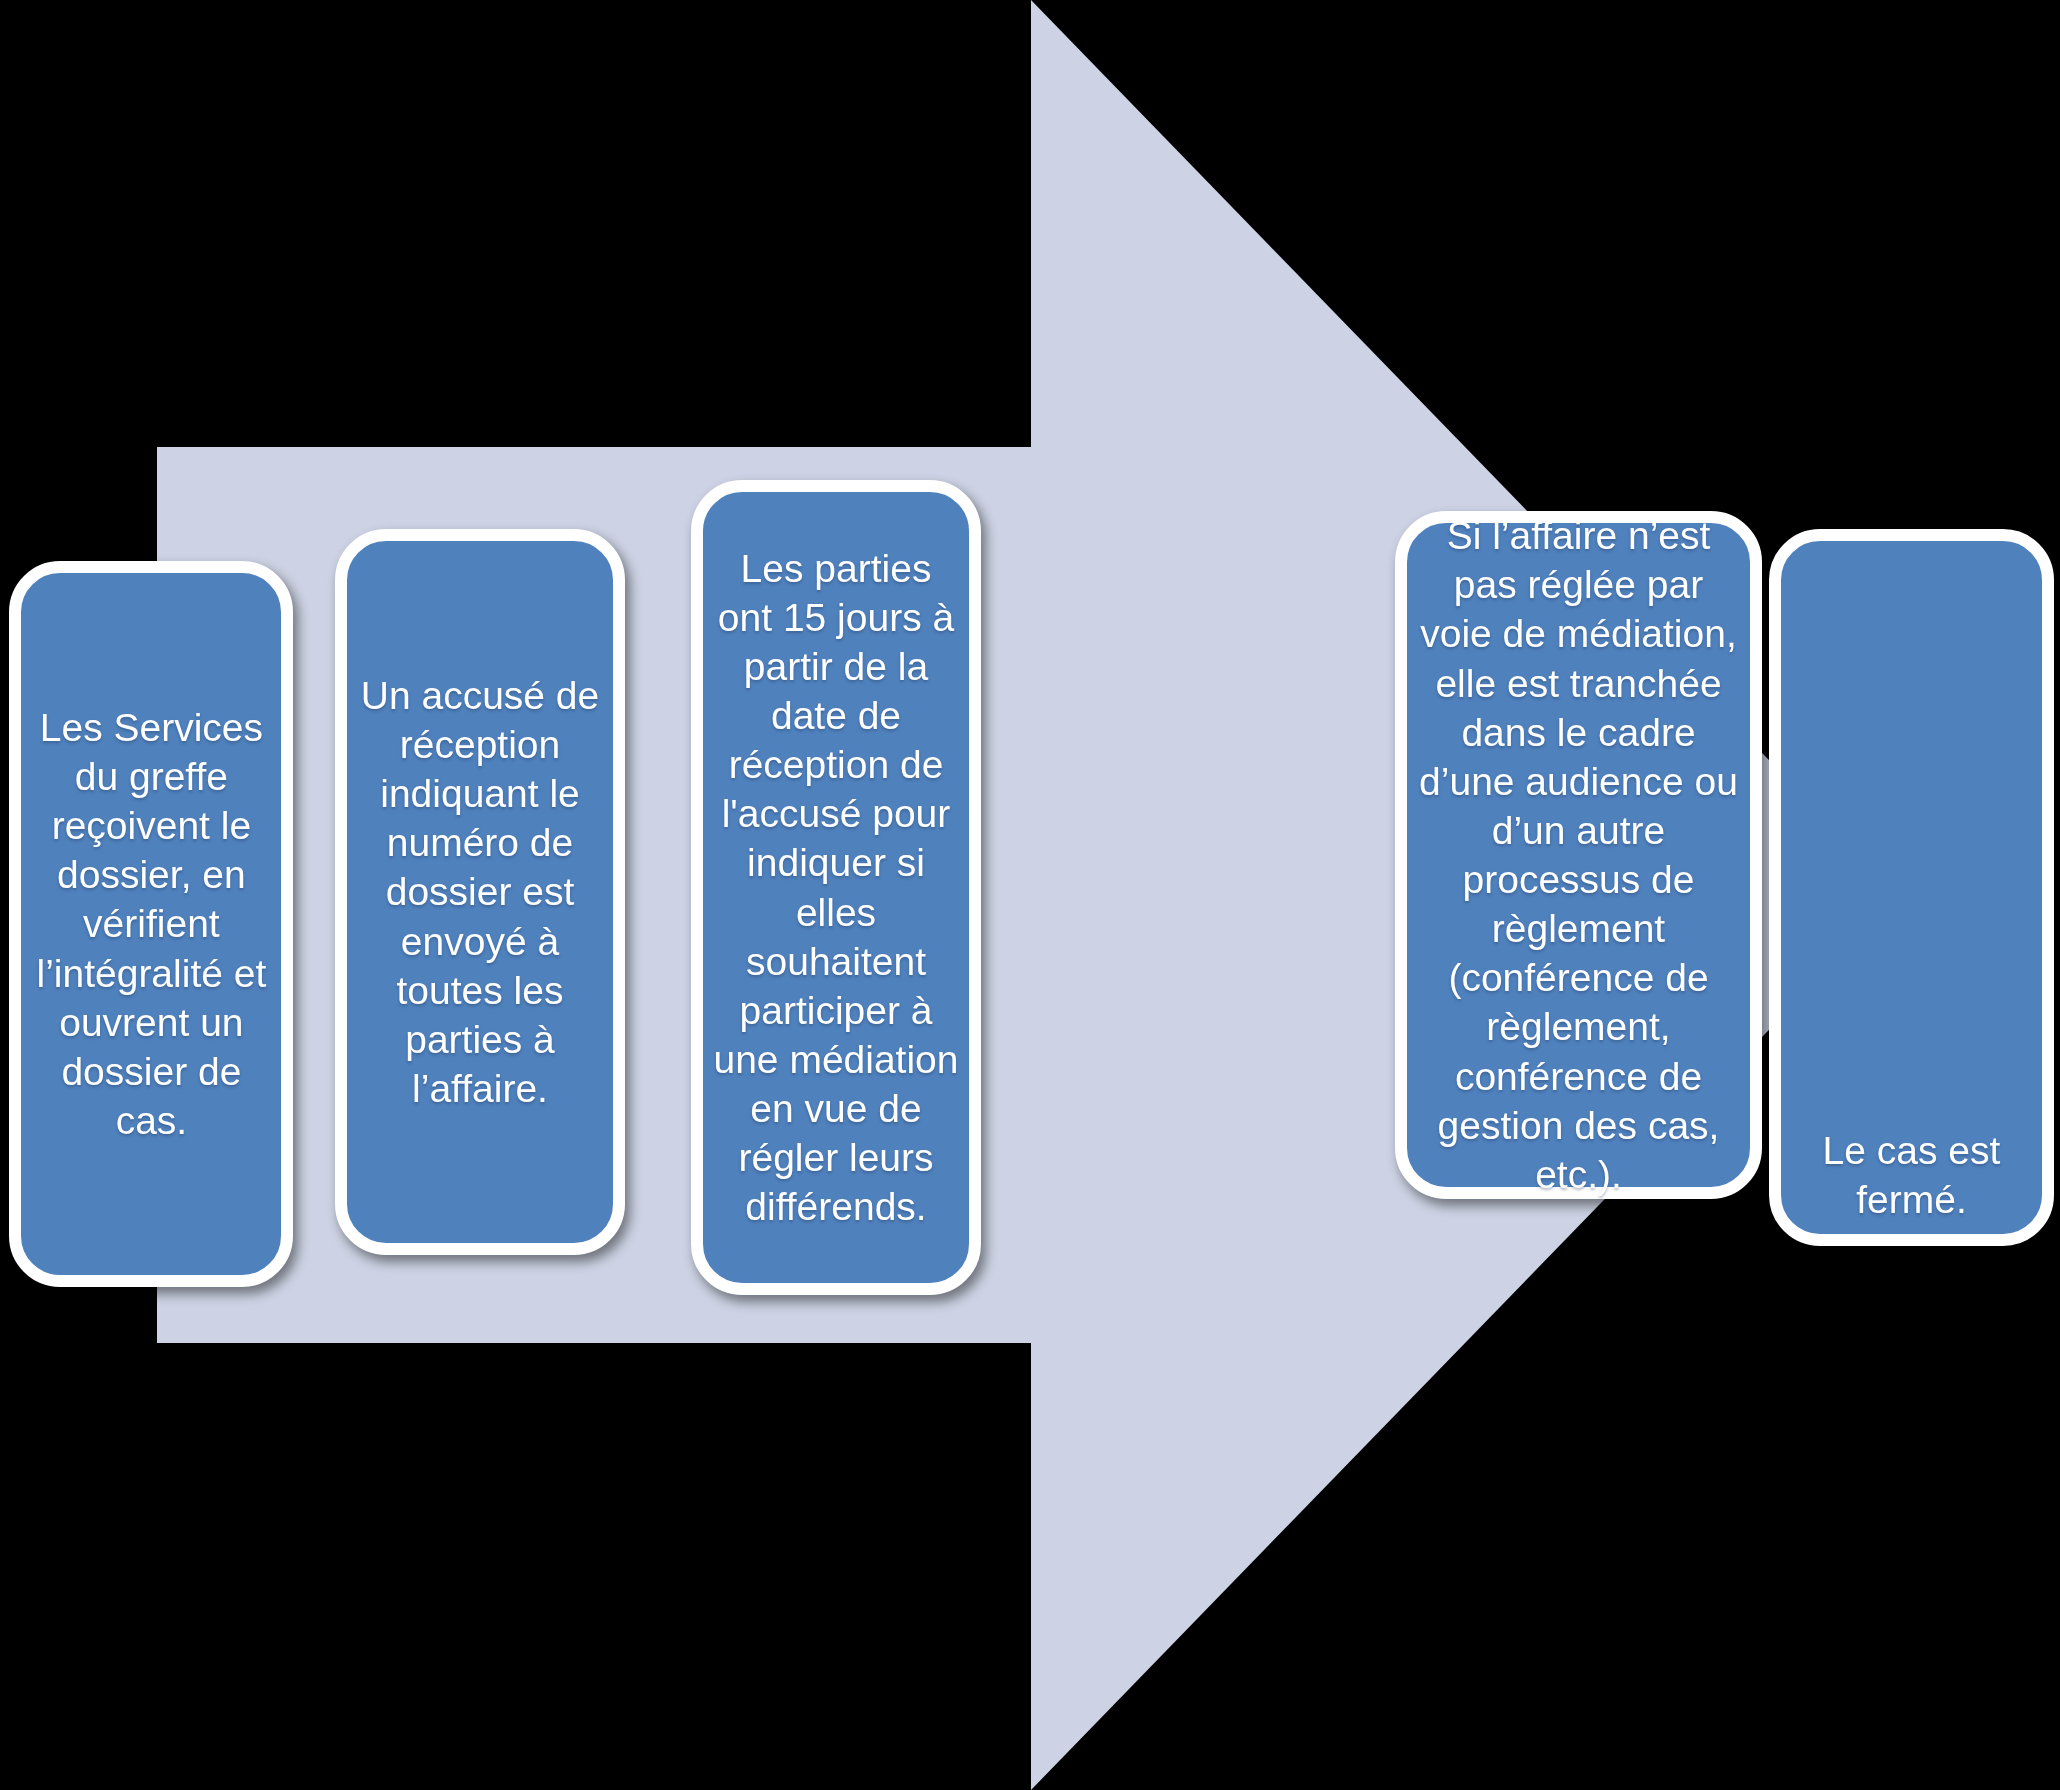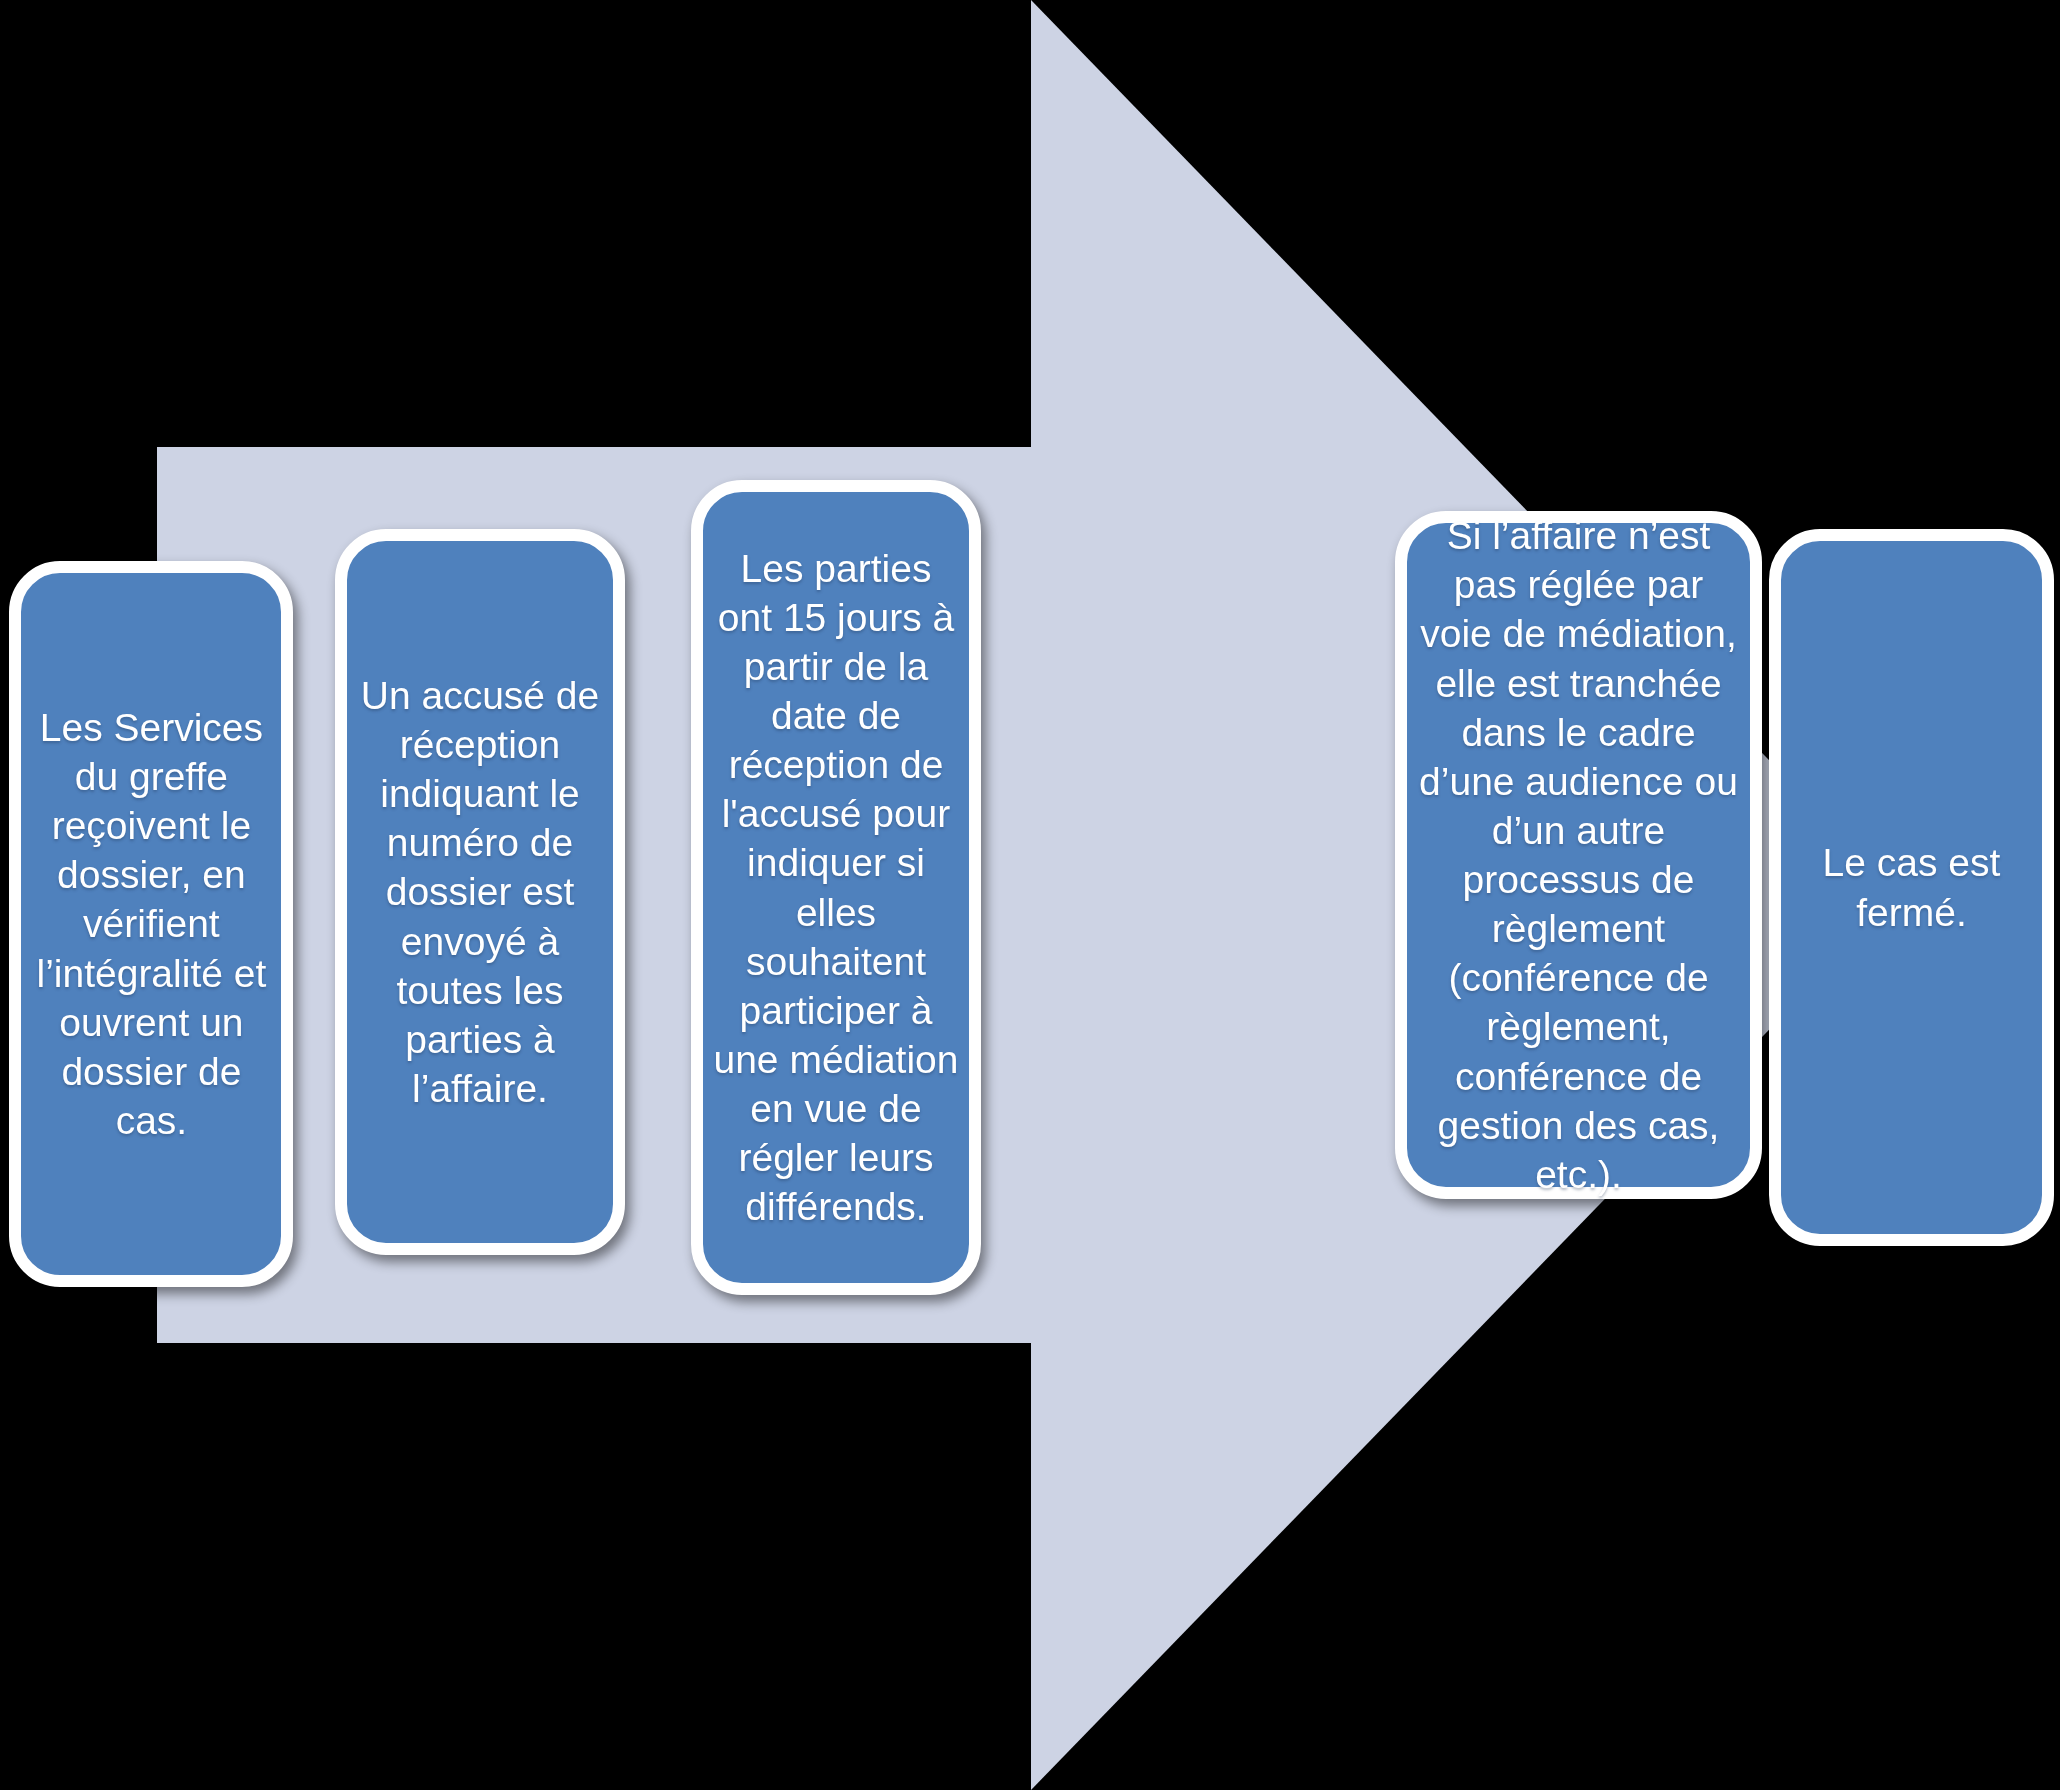--- a/index.html
+++ b/index.html
@@ -51,21 +51,21 @@
     font-size: 39px;
     line-height: 1.26;
     padding: 9.4px 7.5px;
     text-shadow: 0 1.9px 2.8px rgba(30,50,80,0.35);
   }
   .box1 { left: 9.4px;   top: 515px; width: 284px; height: 726px; margin-top: 46px; }
   .box2 { left: 335px;  top: 529px; width: 290px; height: 726px; }
   .box3 { left: 691px;  top: 480px; width: 290px; height: 815px; justify-content: center; }
   .box4 { left: 1032px; top: 483px; width: 277px; height: 810px; }
   .box5 { left: 1359px; top: 511px; width: 367px; height: 688px; margin-left: 36px; }
-  .box6 { left: 1769px; top: 529px; width: 285px; height: 717px; }
+  .box6 { left: 1769px; top: 529px; width: 285px; height: 717px; align-items: flex-end; }
 </style>
 </head>
 <body>
 
 <div id="stage">
 
   <div class="arrow-body"></div>
   <div class="arrow-head"></div>
 
   <div class="step-box box1">

